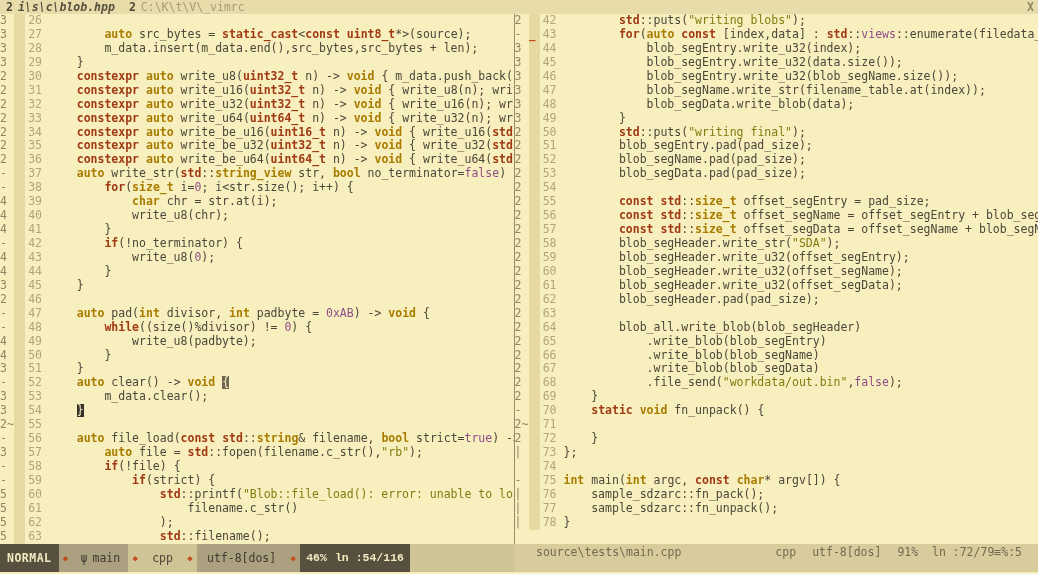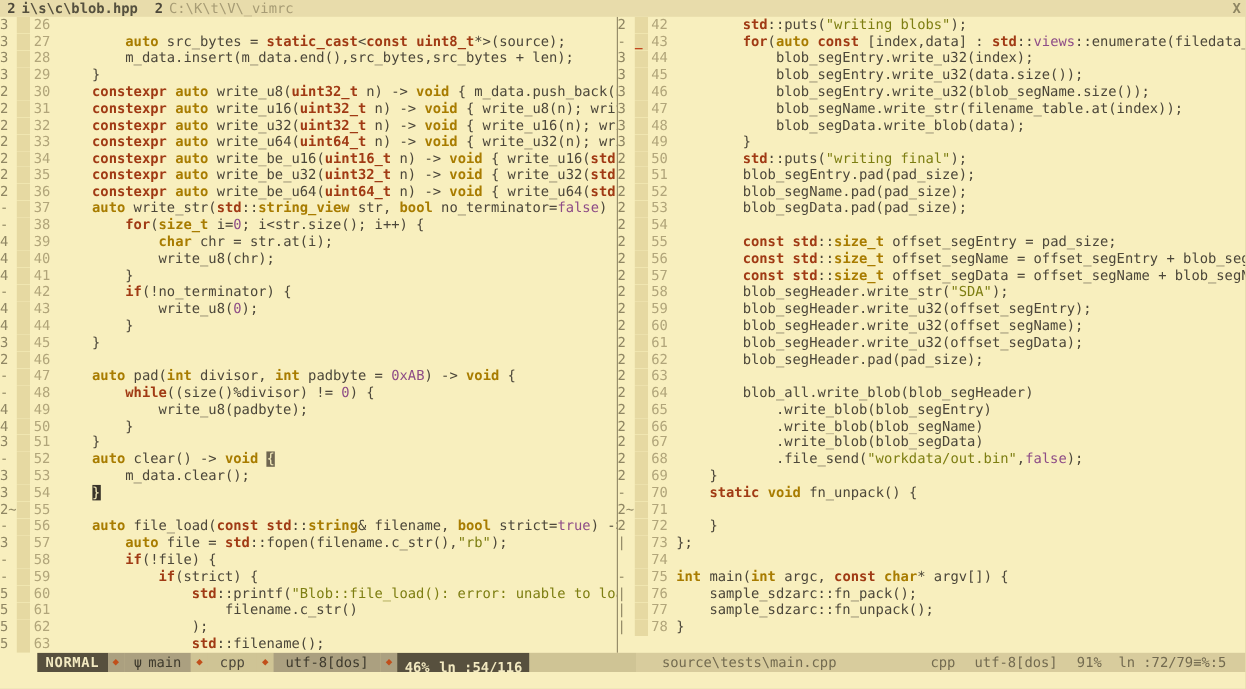--- a/index.html
+++ b/index.html
@@ -6,56 +6,56 @@
   #screen{
     position:relative;width:1038px;height:574px;overflow:hidden;
     font-family:"DejaVu Sans Mono",monospace;font-size:11.5px;
     background:#f8efbe;color:#4c473a;cursor:default;
   }
   
   #tabline{height:14px;background:#e8dcab;display:flex;align-items:center;
     font-size:11.5px;line-height:14px;white-space:pre;position:relative;}
   .tab{display:flex;align-items:center;padding:0 8px 0 6px;height:14px;}
   .tab .tabnum{font-weight:bold;color:#4c473a;margin-right:5px;}
-  .tab.active .tablabel{color:#55503e;font-weight:bold;}
+  .tab.active .tablabel{color:#55503e;font-weight:bold;font-style:italic;}
   .tab.inactive .tablabel{color:#a79c75;}
   #tab-close{position:absolute;right:4px;top:0;color:#8f8663;font-weight:bold;}
   
   #panes{display:flex;height:530px;}
   .pane{overflow:hidden;height:530px;}
   #pane-left{width:514px;}
   #pane-right{width:524px;border-left:1px solid #978d6a;}
   .row{height:13.947px;line-height:13.947px;white-space:pre;display:flex;overflow:hidden;}
   .fold{width:14px;flex:none;color:#8f8663;overflow:hidden;}
   .sign{width:11px;flex:none;background:#e6d9a2;color:#c3461e;font-weight:bold;overflow:hidden;}
   .num{width:17px;flex:none;text-align:right;color:#b1a57a;overflow:hidden;}
   .codetext{flex:1;overflow:hidden;padding-left:7px;}
   .k{color:#a03a14;font-weight:bold;}
   .t{color:#a87c00;font-weight:bold;}
   .n{color:#8e4d87;font-weight:normal;}
   .s{color:#7d7e12;}
   .cur{background:#38332a;color:#f8efbe;}
   .mp{background:#6f6651;color:#f8efbe;}
   
-  #statusbar{display:flex;height:16px;font-size:11.5px;line-height:16px;white-space:pre;margin-left:31px;}
+  #statusbar{display:flex;height:28px;font-size:11.5px;line-height:16px;white-space:pre;}
   .sl{display:flex;align-items:stretch;overflow:hidden;}
   #sl-left{width:514px;background:#cfc495;color:#4c473a;}
   #sl-right{width:524px;background:#d8cc9d;color:#736b50;}
   .seg{display:flex;align-items:center;}
   .seg-dark{background:#57503e;color:#f2e9c0;}
   .seg-mid{background:#aba080;color:#3e3a2d;}
   .seg-light{background:#cfc495;color:#4c473a;}
   .mode{font-weight:bold;padding:0 7px;letter-spacing:0.5px;}
   .diamond{width:14px;text-align:center;color:#c14f1b;font-size:9px;display:flex;align-items:center;justify-content:center;}
   .branchseg{padding:0 8px;}
   .branch-icon{margin-right:5px;color:#3e3a2d;}
   .pathseg{flex:1;padding-left:8px;color:#55503e;}
   .ftseg{padding:0 10px;}
   .encseg{padding:0 10px;}
-  .posseg{padding:12px 6px;font-weight:bold;}
+  .posseg{padding:12px 6px;font-weight:bold;font-family:Liberation Mono, monospace;}
   .posseg .gap{display:inline-block;width:8px;}
   #sl-right .slr-file{padding-left:22px;flex:1;}
   #sl-right .slr-item{margin-right:16px;}
   
   #cmdline{height:14px;background:#f8efbe;}
 </style>
 </head>
 <body>
 
 <div id="screen">

